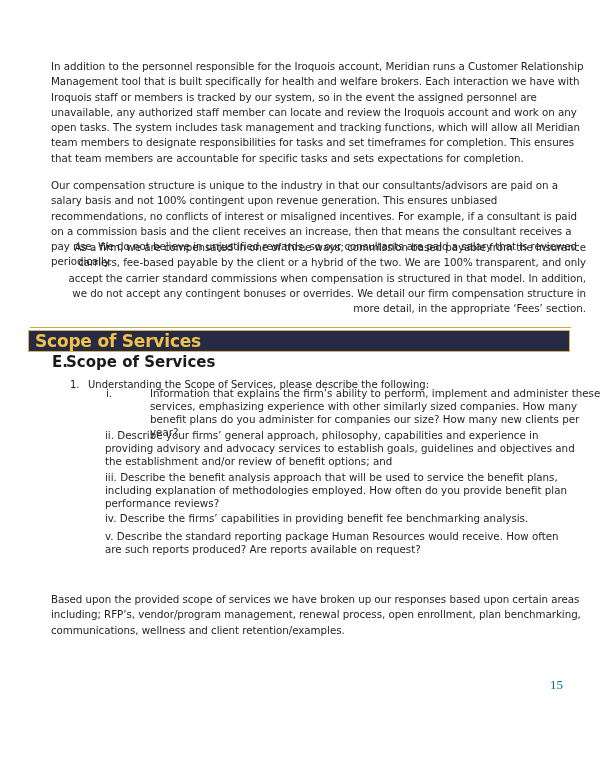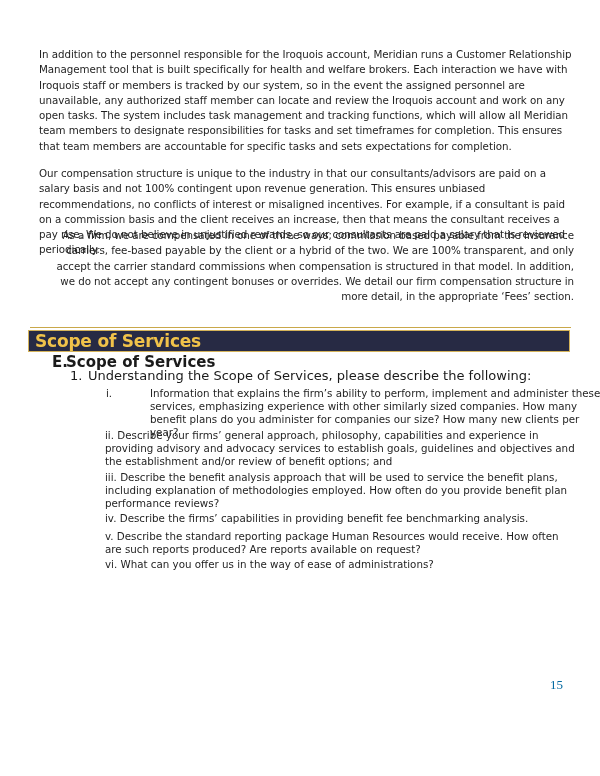--- a/index.html
+++ b/index.html
@@ -20,21 +20,21 @@
       left: 0; top: 0;
       width: 600px; height: 776px;
     }
     .para {
       position: absolute;
       left: 35px;
       width: 535px;
       font-size: 10.3px;
       line-height: 15.3px;
       letter-spacing: -0.05px;
-      margin: 4px;
+      margin: 16px;
       color: #1e1e1e;
     }
     #p1 { top: 43px; }
     #p2 { top: 162px; }
     #p3 { top: 224px; text-align: right; }
     #p4 { top: 296px; text-align: justify; text-align-last: left; }
 
     .rule {
       position: absolute;
       left: 30px;
@@ -74,22 +74,22 @@
       font-size: 15px;
       line-height: 13px;
       color: #1a1a1a;
       white-space: nowrap;
     }
     .subhead .letter { display: inline-block; width: 14px; }
 
     .numbered {
       position: absolute;
       left: 70px;
-      top: 369px;
-      font-size: 13px;
+      top: 378px;
+      font-size: 10px;
       line-height: 13px;
       white-space: nowrap;
     }
     .numbered .num { display: inline-block; width: 18px; }
 
     .q {
       position: absolute;
       left: 105px;
       width: 470px;
       font-size: 10.3px;
@@ -185,19 +185,19 @@
   </div>
 
   <div class="q roman-i" id="q1">
     <span class="rnum">i.</span>
     <span class="rtext">Information that explains the firm’s ability to perform, implement and administer these services, emphasizing experience with other similarly sized companies. How many benefit plans do you administer for companies our size? How many new clients per year?</span>
   </div>
   <p class="q" id="q2">ii. Describe your firms’ general approach, philosophy, capabilities and experience in providing advisory and advocacy services to establish goals, guidelines and objectives and the establishment and/or review of benefit options; and</p>
   <p class="q" id="q3">iii. Describe the benefit analysis approach that will be used to service the benefit plans, including explanation of methodologies employed. How often do you provide benefit plan performance reviews?</p>
   <p class="q" id="q4">iv. Describe the firms’ capabilities in providing benefit fee benchmarking analysis.</p>
   <p class="q" id="q5">v. Describe the standard reporting package Human Resources would receive. How often are such reports produced? Are reports available on request?</p>
-  <p class="q" id="q6">vi. What can you offer us in the way of ease of administrations?</p>
-
+
+  <p class="para" id="p5">Based upon the provided scope of services we have broken up our responses based upon certain areas including; RFP’s, vendor/program management, renewal process, open enrollment, plan benchmarking, communications, wellness and client retention/examples.</p>
 
   <div class="page-number">15</div>
 
 
 </div>
 
 </body></html>

